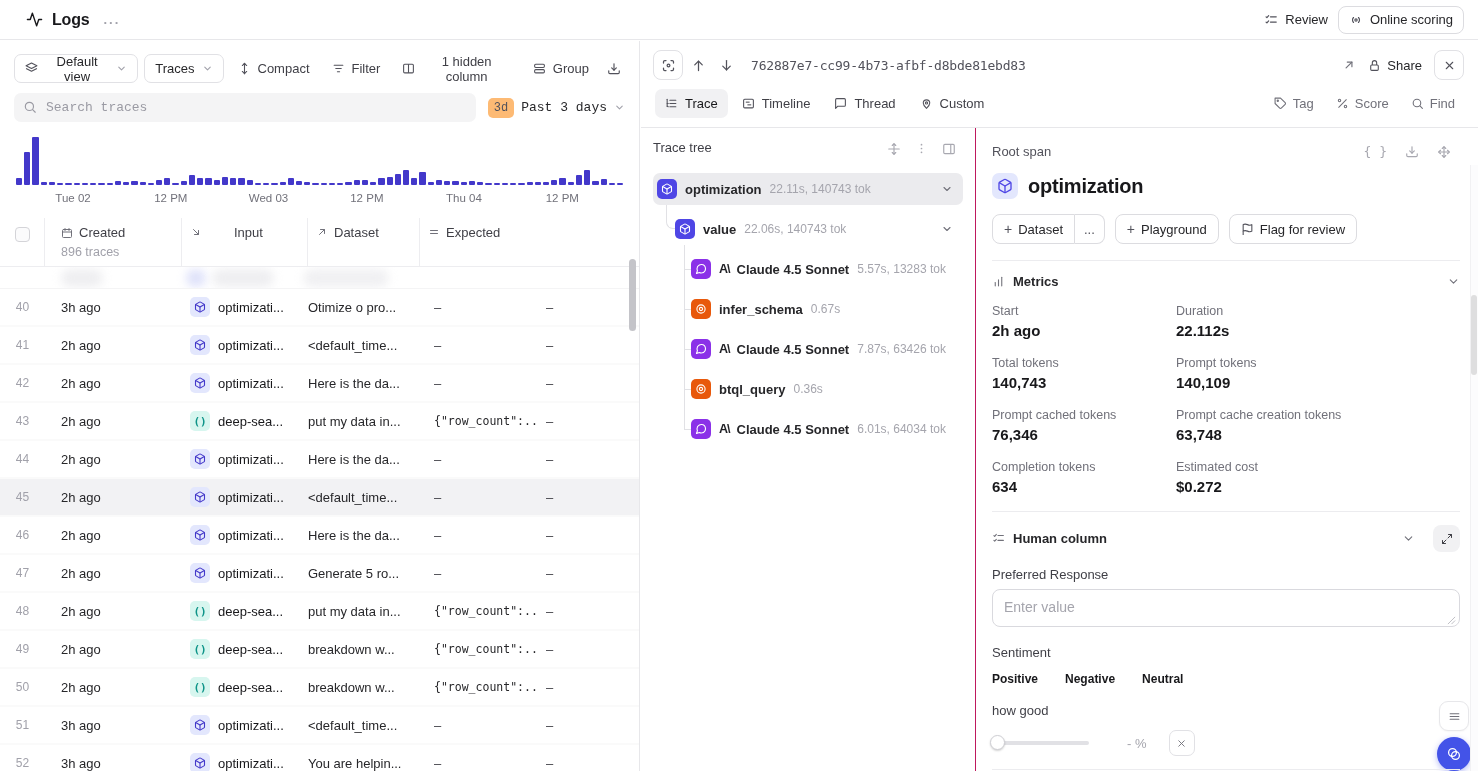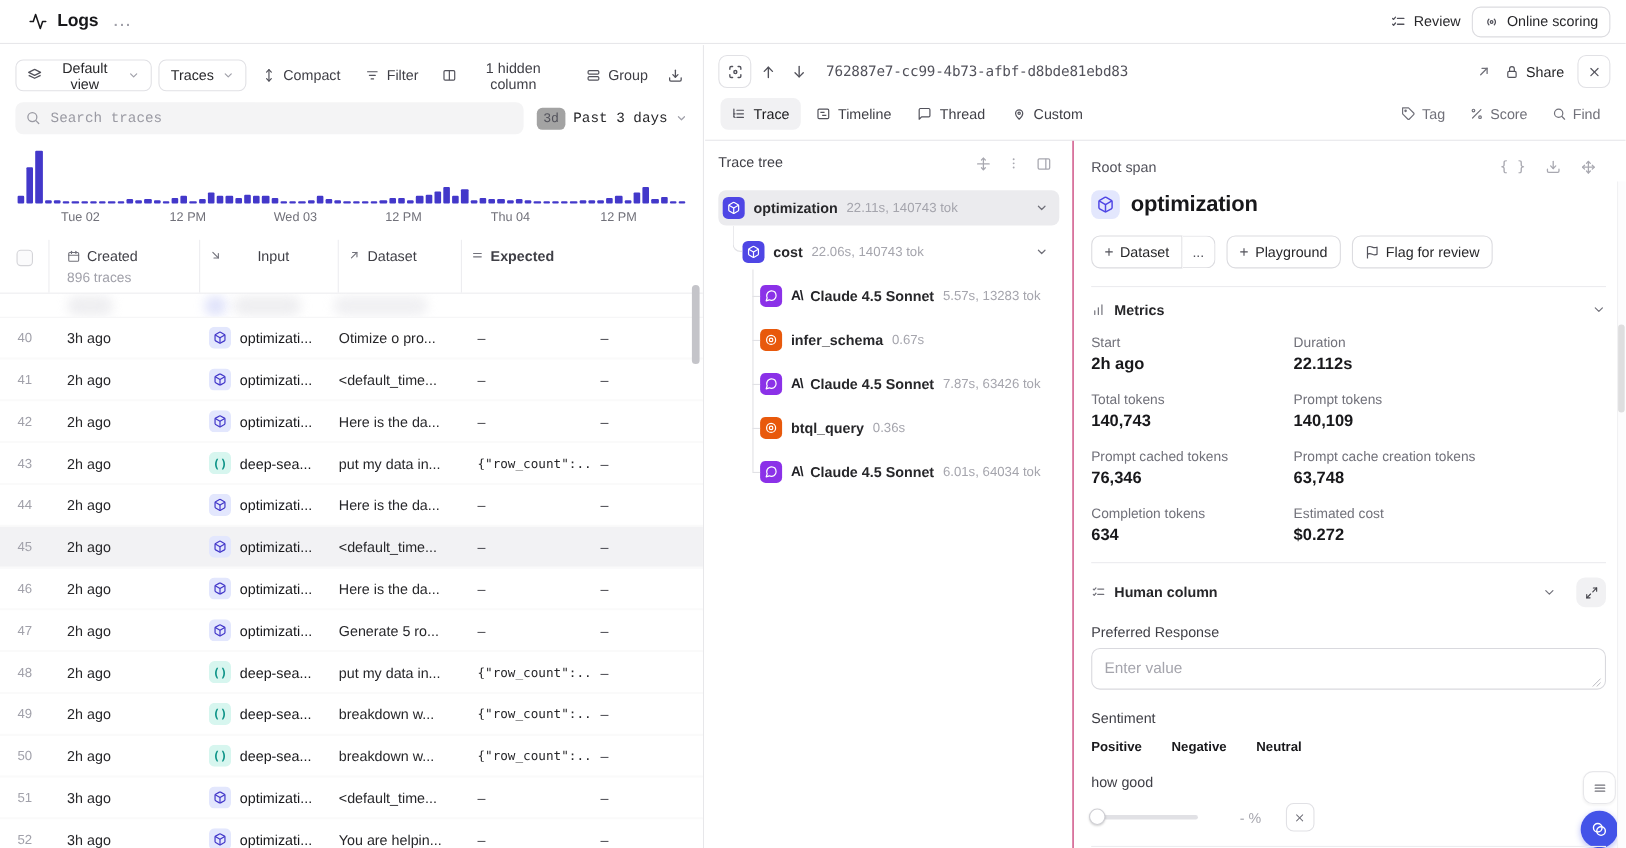--- a/index.html
+++ b/index.html
@@ -25,35 +25,35 @@
   .pill { display:inline-flex; align-items:center; gap:7px; height:29px; padding:0 10px; border:1px solid #e1e1e5; border-radius:7px; font-size:13px; color:#27272a; background:#fff; cursor:pointer; font-family:inherit; }
   .ghost { display:inline-flex; align-items:center; gap:7px; height:29px; padding:0 8px; font-size:13px; color:#3f3f46; background:none; border:none; cursor:pointer; font-family:inherit; }
   .g-ic { color:#52525b; }
 
   #l-search-row { display:flex; align-items:center; padding:10px 14px 0 14px; gap:12px;font-family:Liberation Mono, monospace; }
   #search-box { flex:1; position:relative; }
   #search-box input { width:100%; height:29px; background:#f4f4f5; border:none; border-radius:7px; padding:0 10px 0 32px; font-size:13px; color:#27272a; outline:none; font-family:inherit; }
   #search-box input::placeholder { color:#9a9aa3; }
   #search-box .ic { position:absolute; left:9px; top:7px; color:#9a9aa3; }
   #range-btn { display:flex; align-items:center; gap:7px; cursor:pointer; }
-  #range-btn .badge { background:#a3a3a3; color:#52525b; border-radius:5px; padding:3px 6px; font-size:12px; }
+  #range-btn .badge { background:#fdba74; color:#52525b; border-radius:5px; padding:3px 6px; font-size:12px; }
   #range-btn .lbl { font-size:13px; color:#27272a; }
 
   
   #hist { margin:15px 16px 0 16px; }
   #hist-bars { display:flex; align-items:flex-end; gap:2px; height:48px; }
   #hist-bars .bar { flex:1; background:#4338ca; border-radius:1px; min-height:1px; }
   #hist-labels { position:relative; height:18px; margin-top:5px; }
   #hist-labels span { position:absolute; transform:translateX(-50%); font-size:11.5px; color:#71717a; white-space:nowrap; top:2px; }
 
   
   #table { margin-top:10px; }
   #thead { display:flex; border-bottom:1px solid #ededf0; min-height:46px; position:relative; }
   .hc { padding:7px 8px; border-right:1px solid #ededf0; display:flex; align-items:flex-start; gap:6px; color:#3f3f46; font-weight:500; }
-  .hc:last-child { border-right:none;font-weight:bold; }
+  .hc:last-child { border-right:none; }
   .hc .ic { color:#71717a; margin-top:1px; }
   .c0 { width:45px; flex:none; }
   .c1 { width:137px; flex:none; }
   .c2 { width:118px; flex:none; }
   .c3 { width:126px; flex:none;gap:32px; }
   .c4 { width:112px; flex:none; }
   .c5 { flex:1; }
   .hc.c0 { justify-content:center; padding-top:9px; }
   .hc.c1 { flex-direction:column; gap:5px; padding-left:16px; }
   .hc.c1 .toprow { display:flex; gap:6px; align-items:center; }
@@ -867,21 +867,21 @@
             </span>
           </div>
           <div class="tnode" style="padding-left: 22px;">
             <span class="sicon cube">
               <svg width="12" height="12" viewBox="0 0 24 24" fill="none" stroke="currentColor" stroke-width="2.2" stroke-linejoin="round">
                 <path d="M21 16V8a2 2 0 0 0-1-1.73l-7-4a2 2 0 0 0-2 0l-7 4A2 2 0 0 0 3 8v8a2 2 0 0 0 1 1.73l7 4a2 2 0 0 0 2 0l7-4A2 2 0 0 0 21 16z"></path>
                 <path d="M3.3 7L12 12l8.7-5"></path>
                 <path d="M12 22V12"></path>
               </svg>
             </span>
-            <span class="name">cost</span>
+            <span class="name">value</span>
             <span class="meta">22.06s, 140743 tok</span>
             <span class="chev ic">
               <svg width="12" height="12" viewBox="0 0 24 24" fill="none" stroke="currentColor" stroke-width="2.2" stroke-linecap="round" stroke-linejoin="round">
                 <polyline points="6 9 12 15 18 9"></polyline>
               </svg>
             </span>
           </div>
           <div class="tnode" style="padding-left: 38px;">
             <span class="sicon llm">
               <svg width="12" height="12" viewBox="0 0 24 24" fill="none" stroke="currentColor" stroke-width="2.2" stroke-linejoin="round">

